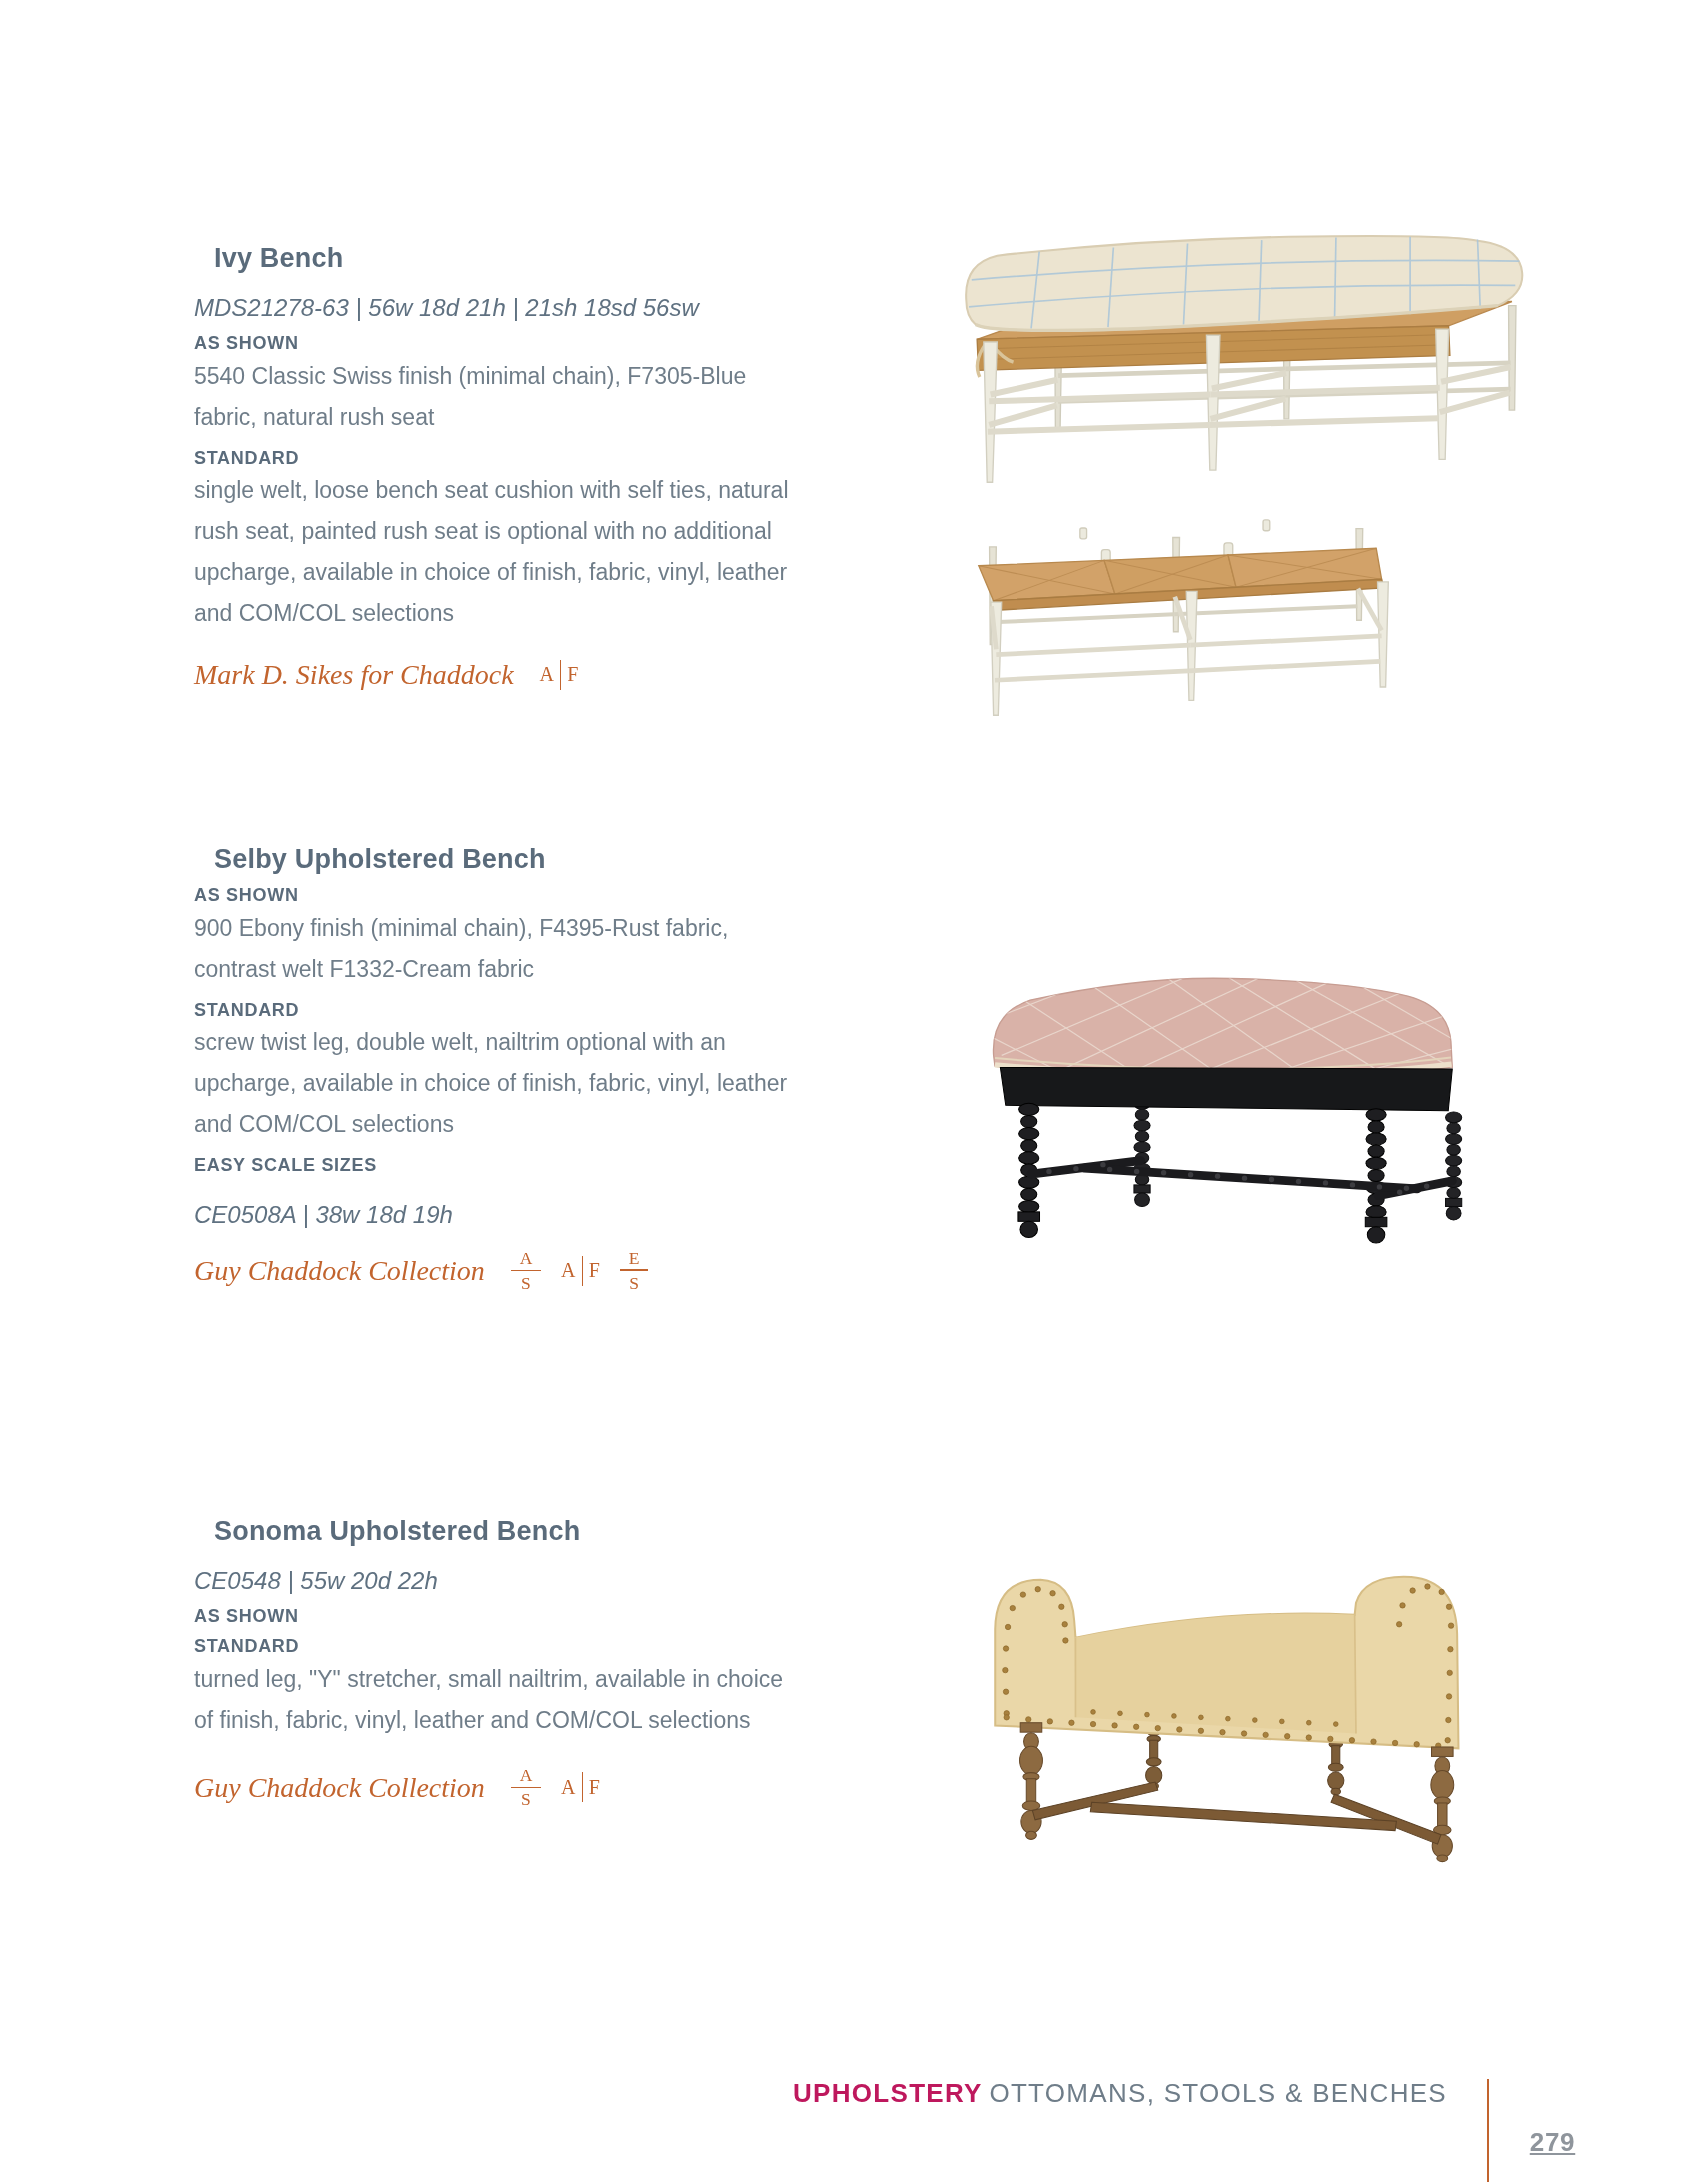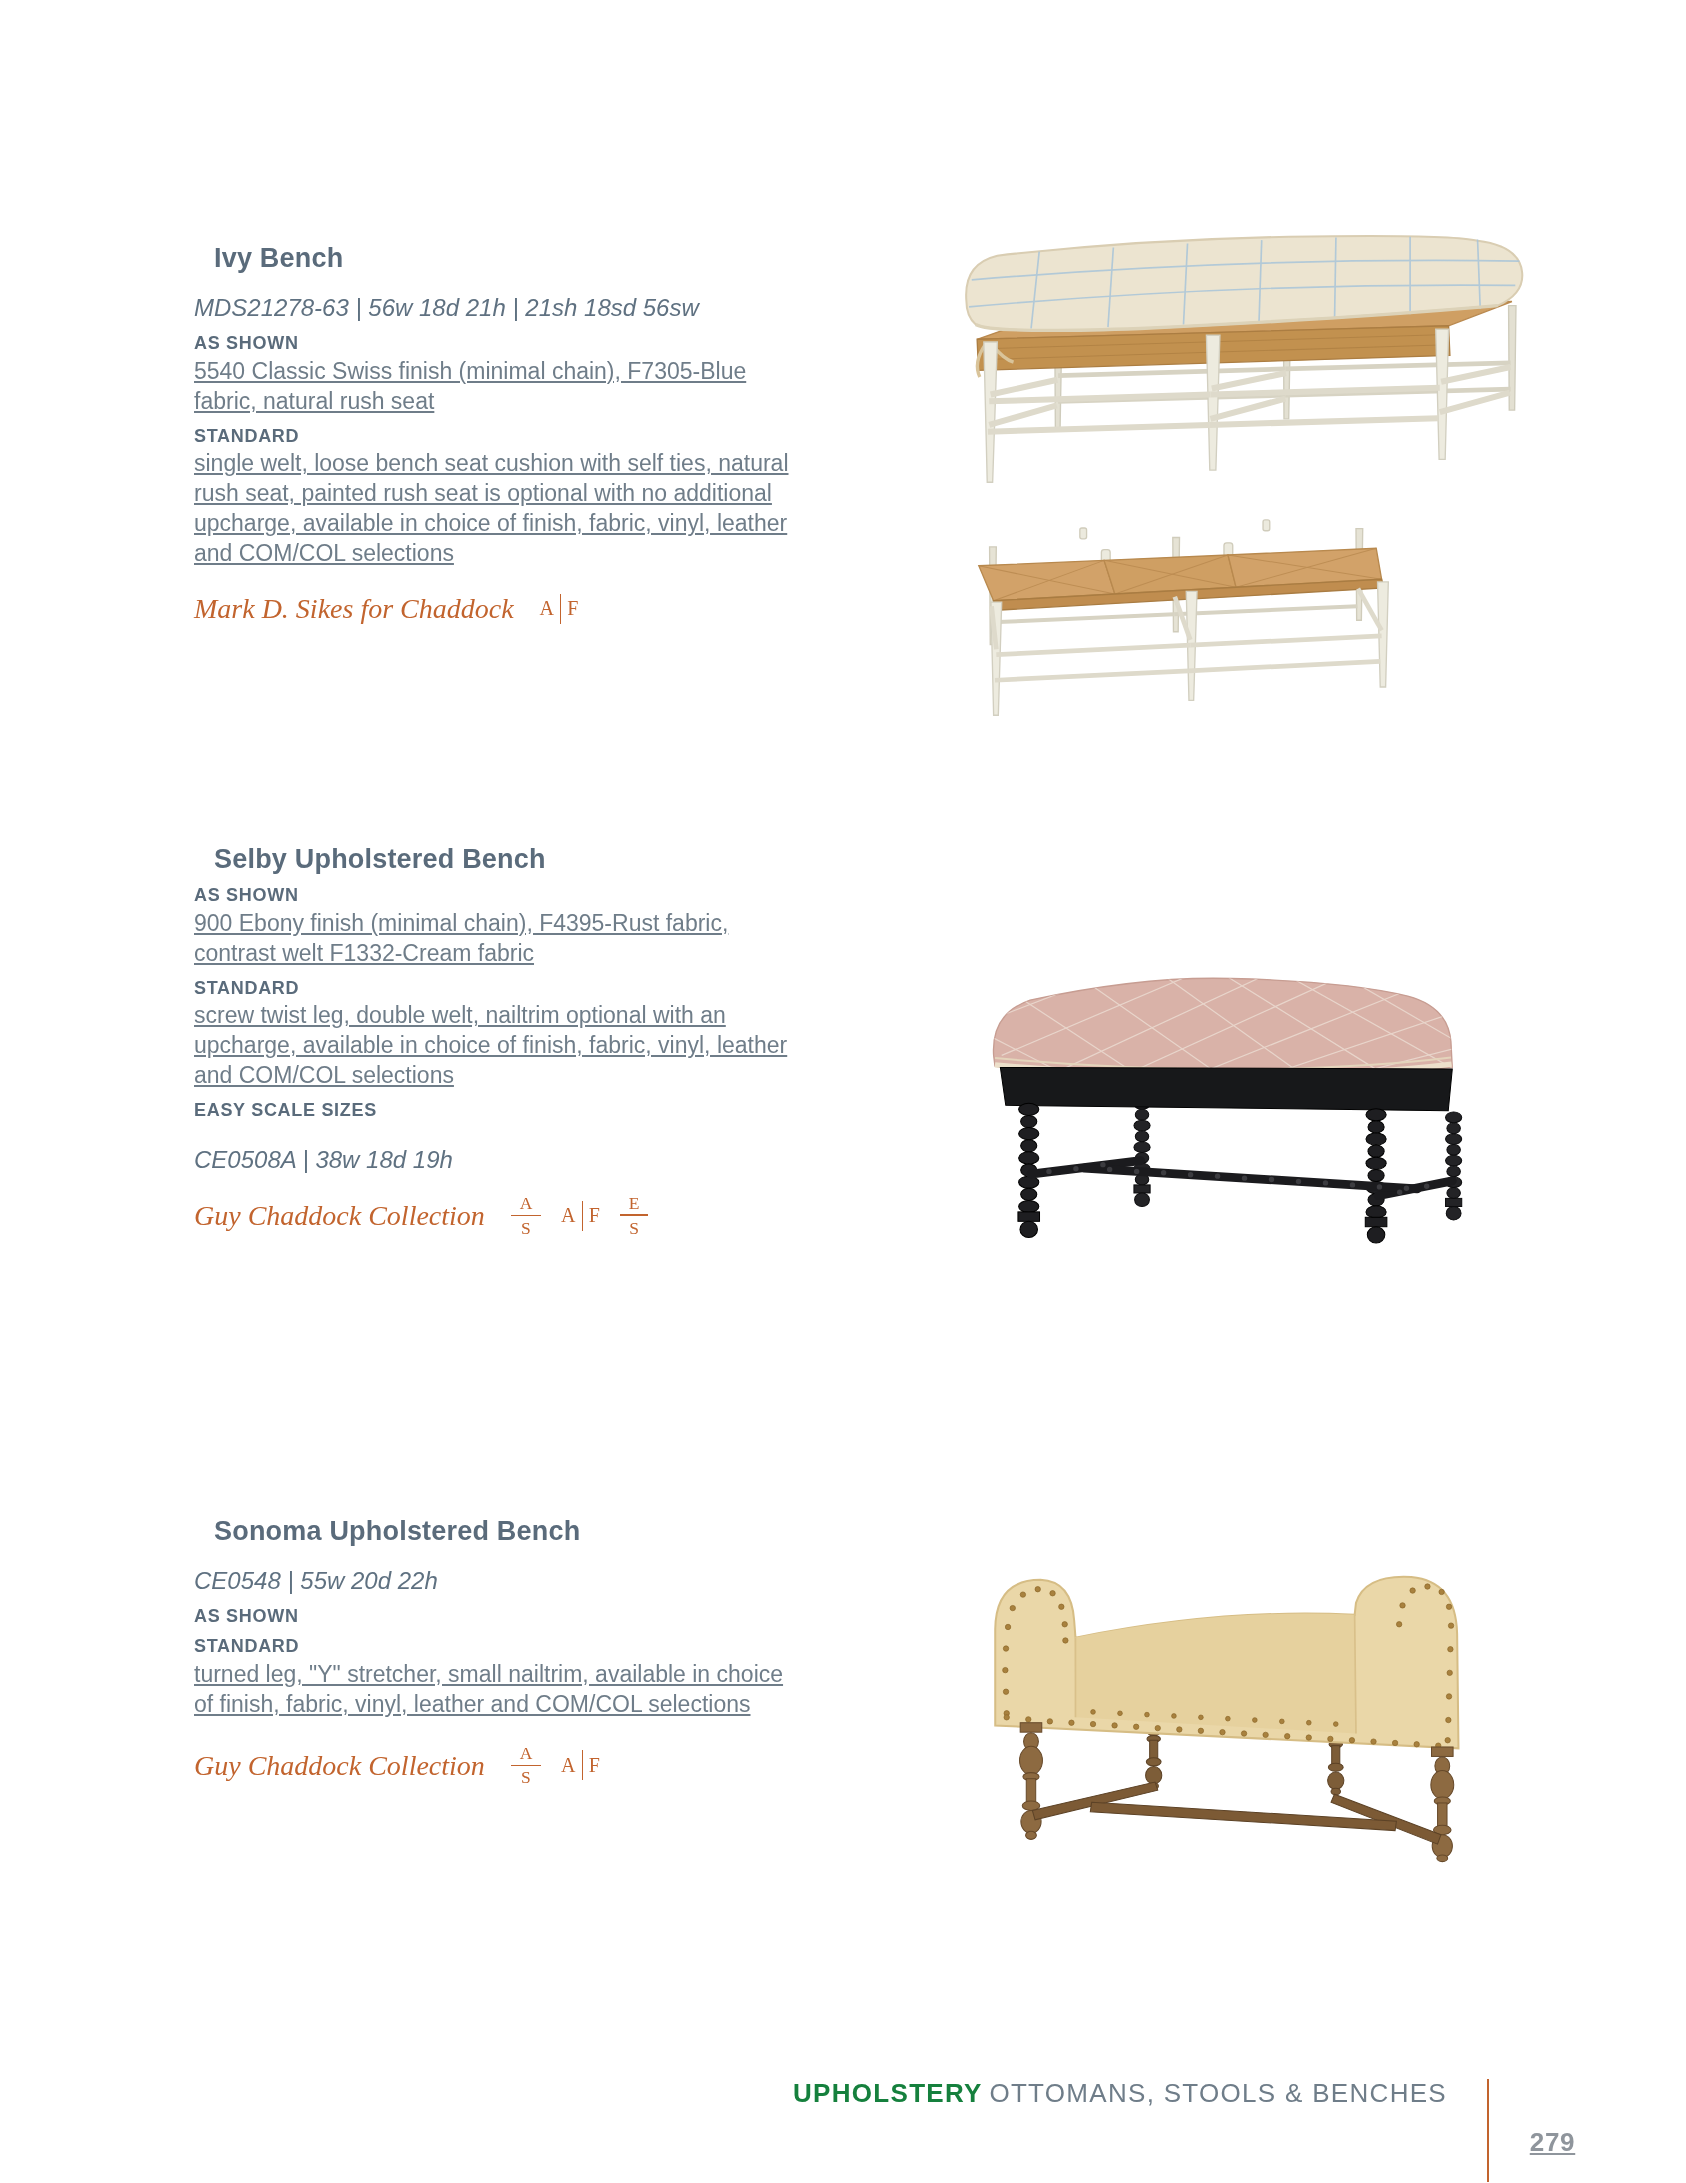--- a/index.html
+++ b/index.html
@@ -6,21 +6,21 @@
   body {
     width:1687px; height:2183px; position:relative; overflow:hidden;
     background:#ffffff;
     font-family:"Liberation Sans", sans-serif;
   }
   .section { position:absolute; left:194px; width:749px; }
   .p-title { font-weight:bold; font-size:27px; line-height:32px; color:#5a6b7b; letter-spacing:0.2px;margin-left:20px; }
   .p-sku   { font-style:italic; font-size:24px; line-height:31px; color:#5f7181; margin-top:18px; }
   .p-label { font-weight:bold; font-size:18px; line-height:20px; color:#5a6b7b; letter-spacing:0.7px; margin-top:10px; }
   .p-label.mt-lg { }
-  .p-body  { font-size:23px; line-height:30px; color:#6f7d89; margin-top:2.7px; white-space:pre-line;text-decoration:underline; }
+  .p-body  { font-size:23px; line-height:41px; color:#6f7d89; margin-top:2.7px; white-space:pre-line; }
   .p-sku.easy { margin-top:23.6px; }
   .designer-row { display:flex; align-items:center; }
   .designer-row.mt-a { margin-top:23px;text-align:right; }
   .designer-row.mt-b { margin-top:19px; }
   .designer-row.mt-c { margin-top:25px; }
   .designer-name {
     font-family:"Liberation Serif", serif; font-style:italic;
     font-size:28px; line-height:35px; color:#c2642e;
   }
   .mark { color:#c2642e; font-family:"Liberation Serif", serif; margin-left:20px; }
@@ -29,21 +29,21 @@
   .bar-mark .divider { width:1.3px; height:30px; background:#c2642e; margin:0 6px; }
   .frac { display:inline-flex; flex-direction:column; align-items:center; font-size:17.5px; line-height:1.05; }
   .frac .frac-top { padding:0 8.8px 2.7px; border-bottom:1.3px solid #c2642e; }
   .frac.double .frac-top { border-bottom:2.7px double #c2642e; padding-bottom:2px; }
   .frac .frac-bottom { padding-top:2.7px; }
   .photo { position:absolute; }
   .footer-bar {
     position:absolute; top:2078px; right:240px; white-space:nowrap;
     font-size:26px; letter-spacing:1.3px; color:#6f7d89;
   }
-  .footer-bar .cat { font-weight:bold; color:#15803d; margin-right:6.7px; }
+  .footer-bar .cat { font-weight:bold; color:#be185d; margin-right:6.7px; }
   .footer-rule { position:absolute; left:1487px; top:2079px; width:2px; height:103px; background:#c2642e; }
   .page-number {
     position:absolute; left:1523px; top:2127px; width:59px; text-align:center;
     font-weight:bold; font-size:26px; color:#8f959c; letter-spacing:0.7px;text-decoration:underline;
   }
 </style>
 </head>
 <body>
 
 <div class="section" style="top:242px;">

